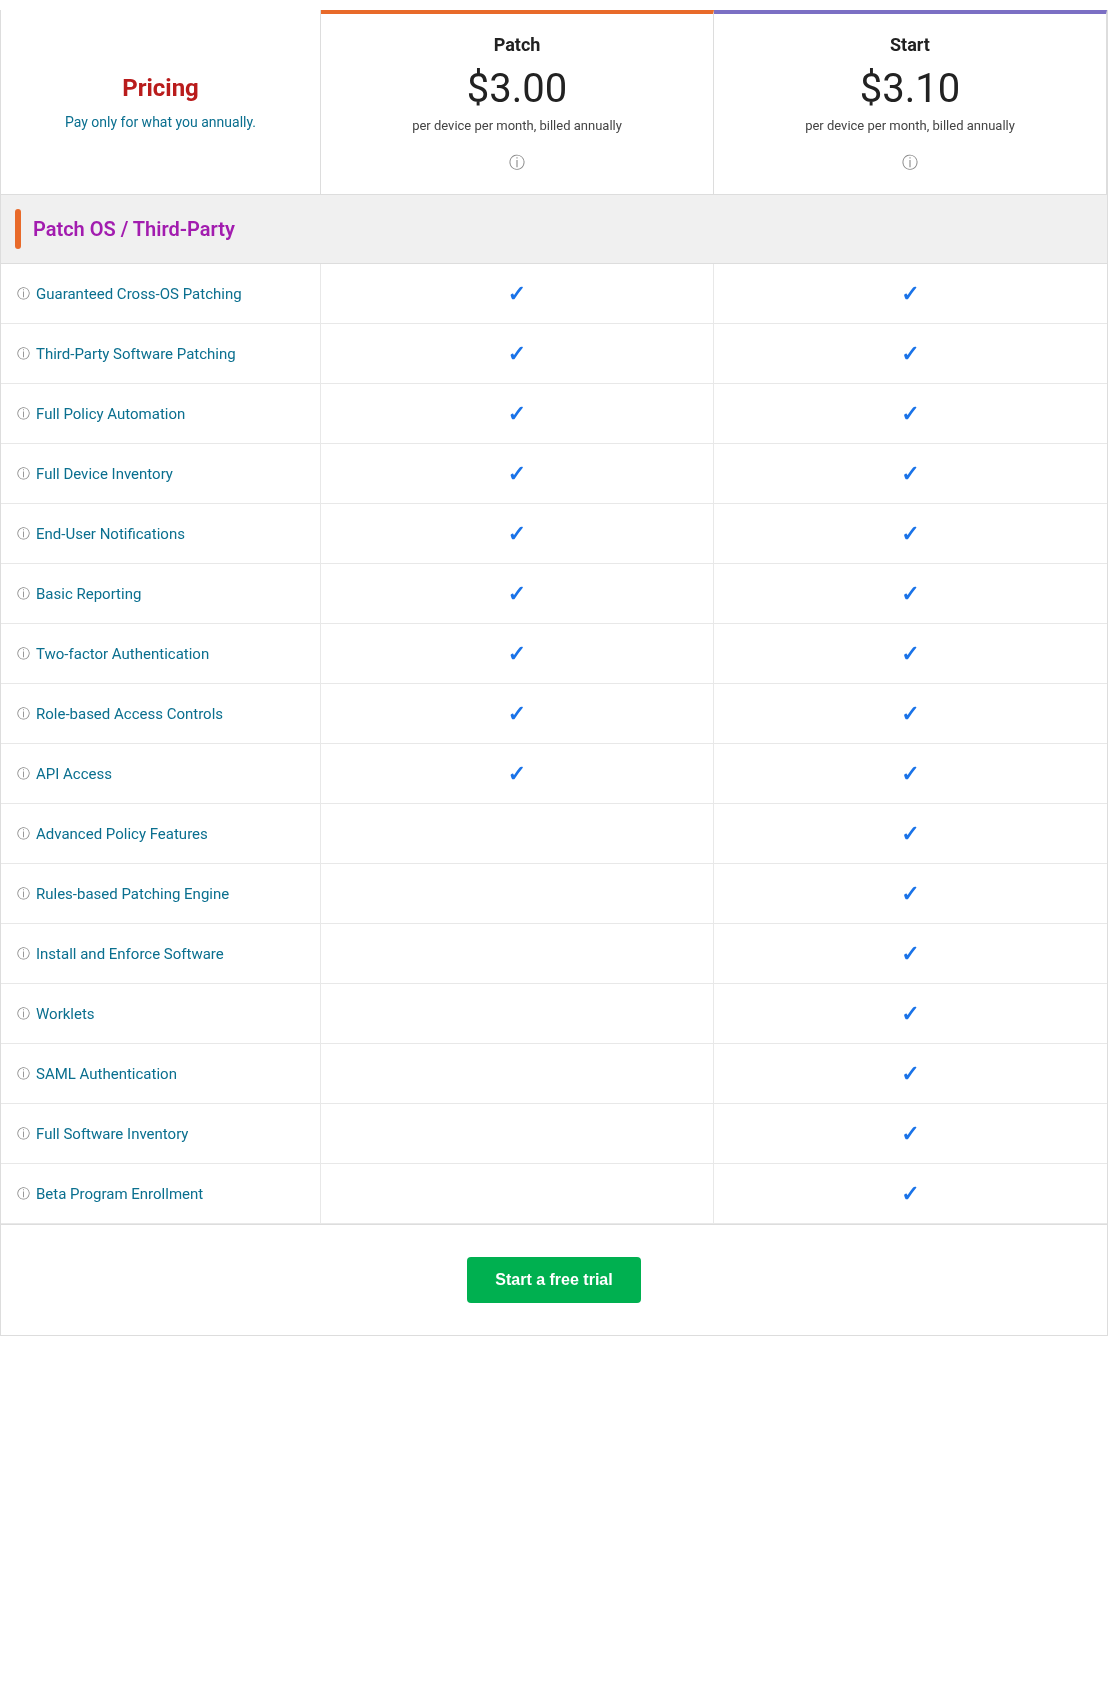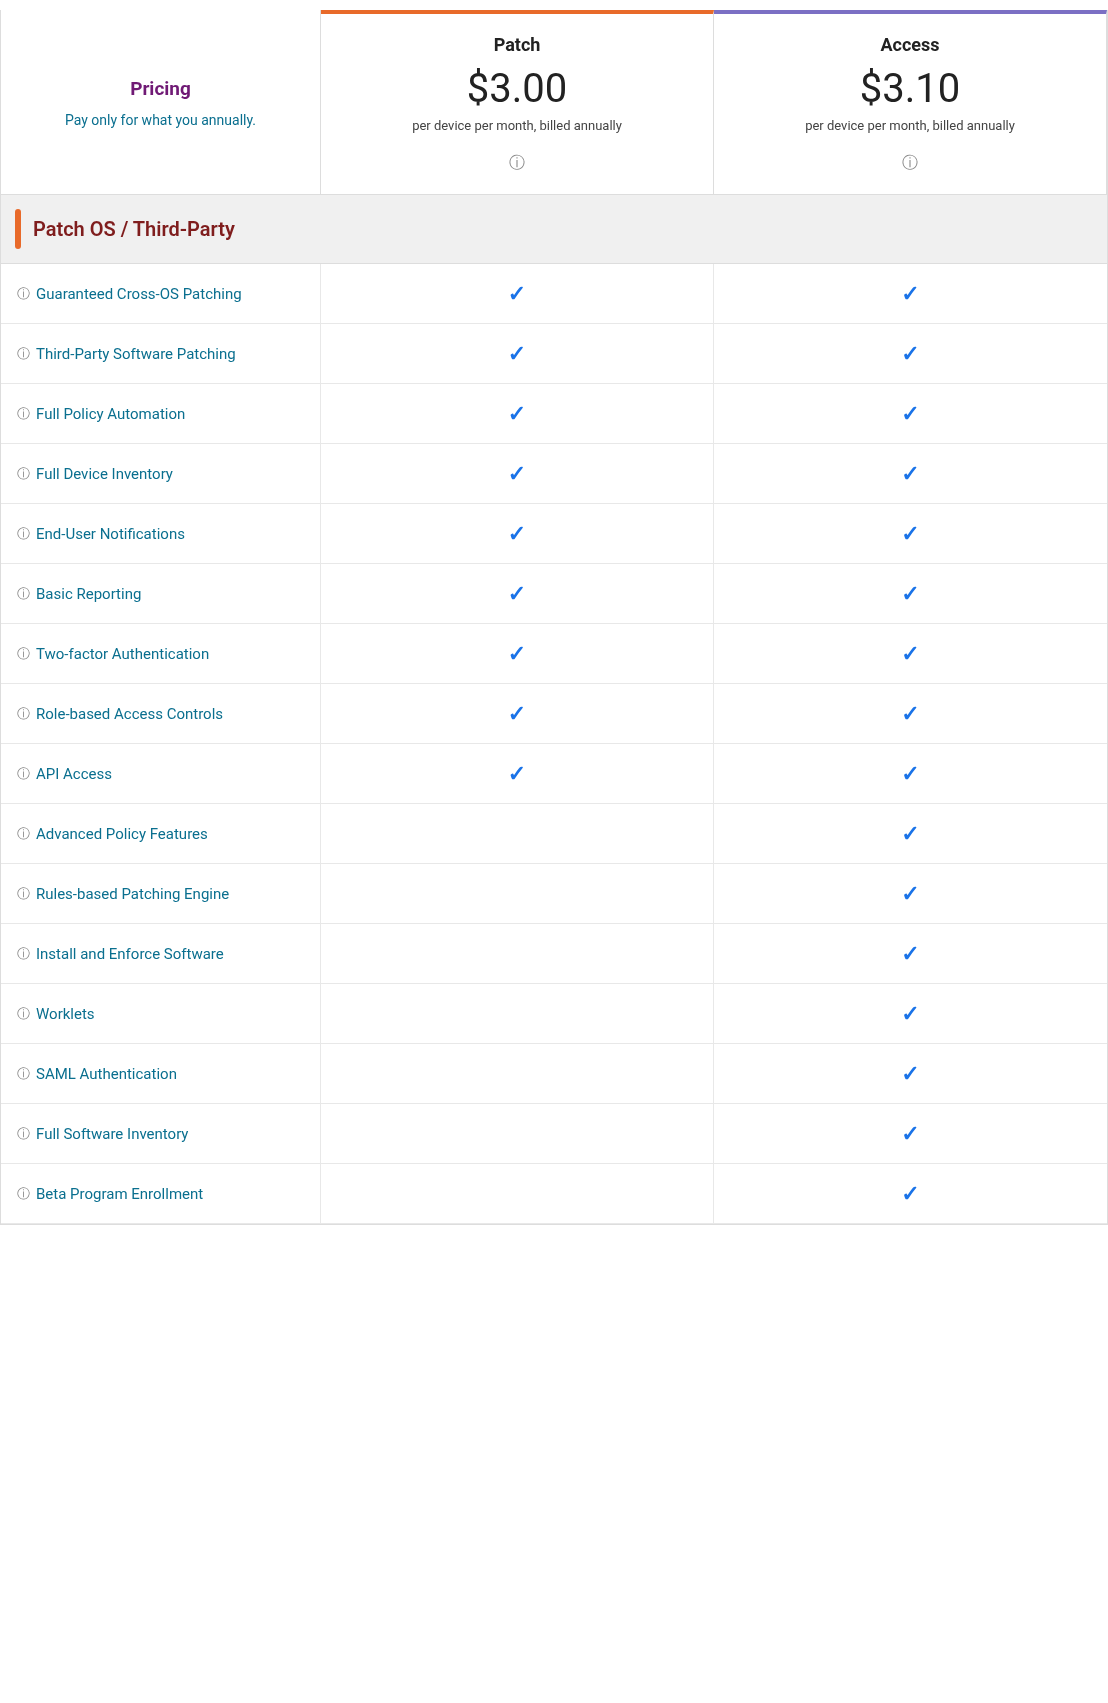--- a/index.html
+++ b/index.html
@@ -26,22 +26,22 @@
     }
     .header-pricing {
       padding: 24px 20px;
       display: flex;
       flex-direction: column;
       align-items: center;
       justify-content: center;
       border-right: 1px solid #ddd;
     }
     .header-pricing h1 {
-      color: #701a75;
-      font-size: 19px;
+      color: #b91c1c;
+      font-size: 24px;
       font-weight: 700;
       margin-bottom: 12px;
     }
     .header-pricing p {
       color: #0a6f8f;
       font-size: 14px;
     }
     .header-plan {
       padding: 20px 16px;
       display: flex;
@@ -94,21 +94,21 @@
       height: 40px;
       border-radius: 3px;
       margin-right: 12px;
       flex-shrink: 0;
     }
     .section-accent.orange { background: #e86a2a; }
     .section-accent.purple { background: #7b6fc4; }
     .section-title {
       font-size: 20px;
       font-weight: 600;
-      color: #7f1d1d;
+      color: #a21caf;
     }
     .feature-row {
       display: grid;
       grid-template-columns: 320px 1fr 1fr;
       border-bottom: 1px solid #e8e8e8;
       min-height: 60px;
     }
     .feature-name {
       display: flex;
       align-items: center;
@@ -165,21 +165,21 @@
       <h1>Pricing</h1>
       <p>Pay only for what you annually.</p>
     </div>
     <div class="header-plan">
       <div class="plan-name">Patch</div>
       <div class="plan-price">$3.00</div>
       <div class="plan-billing">per device per month, billed annually</div>
       <span class="plan-help">ⓘ</span>
     </div>
     <div class="header-plan manage">
-      <div class="plan-name">Access</div>
+      <div class="plan-name">Start</div>
       <div class="plan-price">$3.10</div>
       <div class="plan-billing">per device per month, billed annually</div>
       <span class="plan-help">ⓘ</span>
     </div>
   </div>
 
   <div id="sections-container">
       <div class="section-header">
       <div class="section-label">
         <div class="section-accent orange"></div>
@@ -359,13 +359,16 @@
           <span class="feature-icon">ⓘ</span>
           Beta Program Enrollment
         </div>
         <div class="feature-check"></div>
         <div class="feature-check no-border">
           <span class="checkmark">✓</span>
         </div>
       </div>
     </div>
 
+  <div class="footer-row">
+    <button class="trial-button">Start a free trial</button>
+  </div>
 </div>
 
 </body></html>

